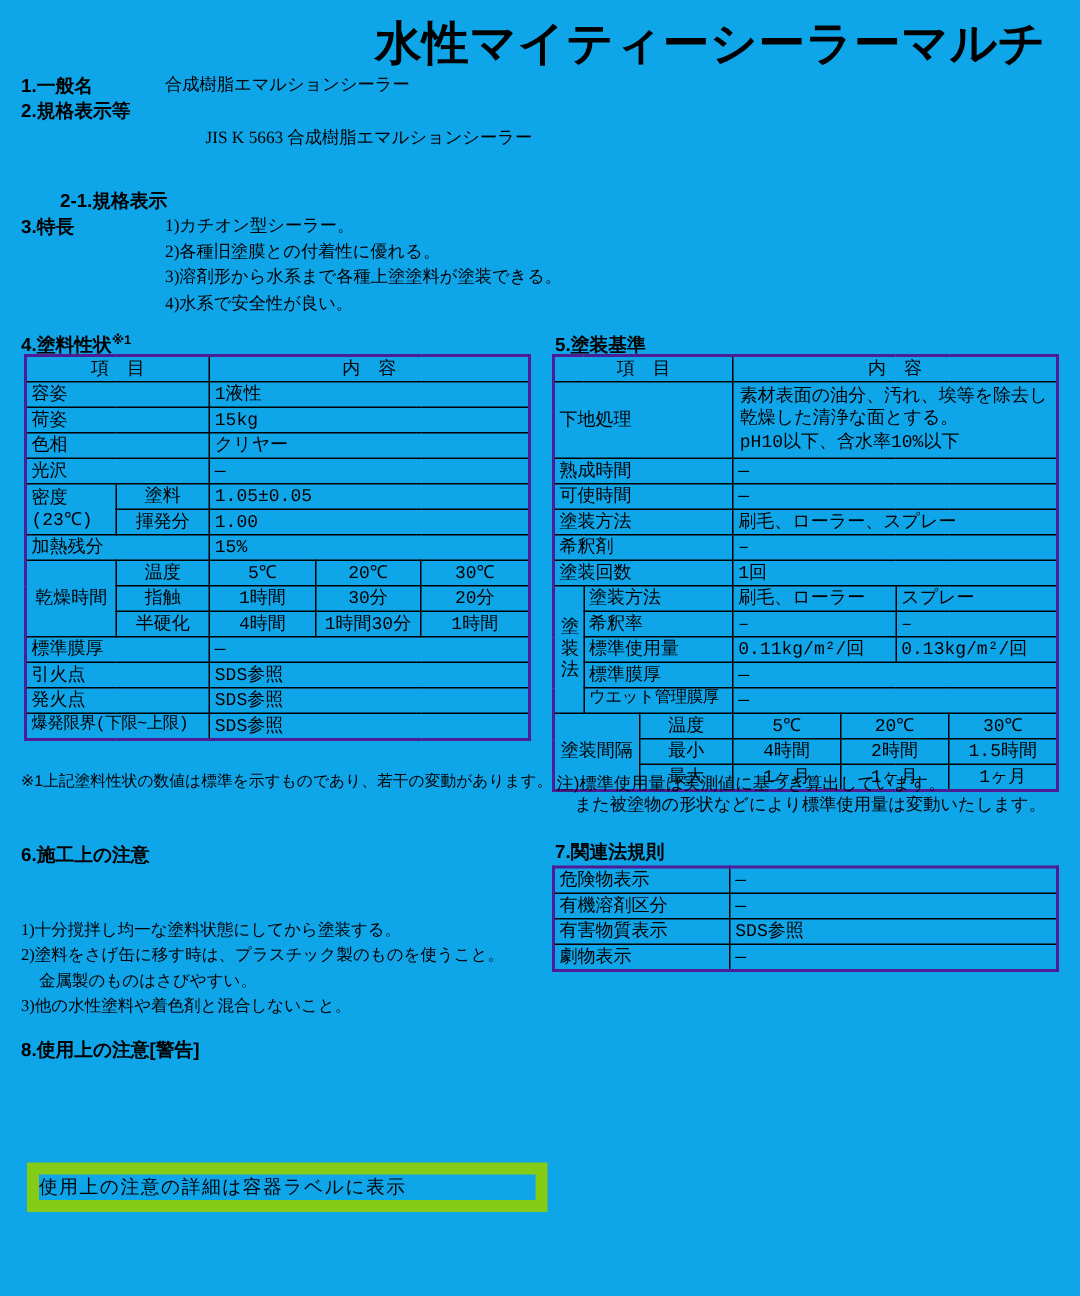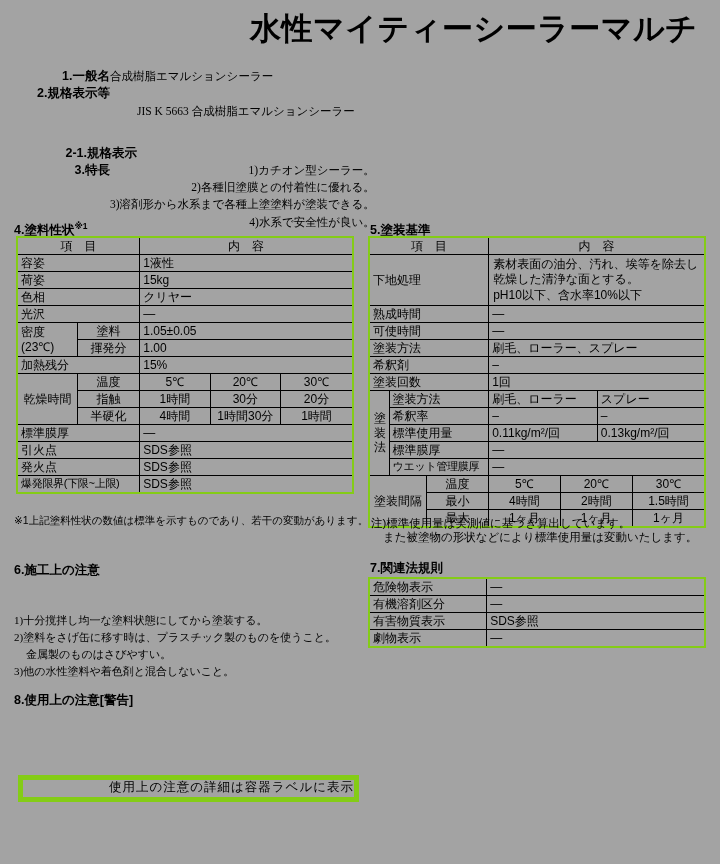--- a/index.html
+++ b/index.html
@@ -1,47 +1,47 @@
 <!DOCTYPE html>
 <html><head>
 <meta charset="utf-8">
 <style>
   html,body{margin:0;padding:0;background:#fff;}
-  .page{position:relative;width:720px;height:864px;background:#a3a3a3;color:#000;
+  .page{position:relative;width:720px;height:864px;background:#0ea5e9;color:#000;
         font-family:"Liberation Serif","DejaVu Serif",serif;overflow:hidden;}
   .gothic{font-family:"Liberation Sans","DejaVu Sans",sans-serif;}
   .serif{font-family:"Liberation Serif","DejaVu Serif",serif;}
   .page-title{position:absolute;top:8px;left:250px;margin:0;font-size:31px;font-weight:bold;
         font-family:"Liberation Sans","DejaVu Sans",sans-serif;white-space:nowrap;letter-spacing:0.5px;}
-  .info{position:absolute;top:68px;left:14px;font-size:11.5px;line-height:17.3px;text-align:right;}
+  .info{position:absolute;top:49px;left:14px;font-size:11.5px;line-height:17.3px;}
   .info .row{display:flex;align-items:flex-start;}
   .info .lbl{font-family:"Liberation Sans","DejaVu Sans",sans-serif;font-weight:bold;font-size:12.5px;
         flex:0 0 auto;width:96px;}
   .info .row.sub{margin-left:26px;}
   .info .sublbl{font-family:"Liberation Sans","DejaVu Sans",sans-serif;font-weight:bold;font-size:12.5px;flex:0 0 auto;}
   .info .sublbl.w{width:97px;margin-top:42px;}
   .sec-title{position:absolute;font-family:"Liberation Sans","DejaVu Sans",sans-serif;
         font-weight:bold;font-size:12.5px;white-space:nowrap;}
   .sec-title sup{font-size:8.5px;font-weight:bold;}
-  table.tbl{position:absolute;border-collapse:collapse;table-layout:fixed;border:2px solid #84cc16;
-        font-family:Liberation Sans, sans-serif;font-size:12px;}
+  table.tbl{position:absolute;border-collapse:collapse;table-layout:fixed;border:2px solid #4c1d95;
+        font-family:Liberation Mono, monospace;font-size:12px;}
   .tbl td{border:1px solid #000;height:16px;padding:0 3px;line-height:1.25;
         overflow:hidden;white-space:nowrap;vertical-align:middle;}
   .tbl td.c{text-align:center;}
   .tbl td.wrap{white-space:normal;line-height:15.5px;padding:1px 4px;}
   .tbl td.h48{height:48px;}
   .tbl td.s11{font-size:11px;letter-spacing:-0.3px;}
   .tbl td.vlab{white-space:normal;word-break:break-all;text-align:right;line-height:1.2;padding:0 4px;}
   .footnote{position:absolute;font-family:"Liberation Sans","DejaVu Sans",sans-serif;white-space:nowrap;}
   .notes{position:absolute;font-size:11.5px;line-height:13.5px;white-space:nowrap;}
   .notes .ind{margin-left:12px;}
   .list{position:absolute;font-size:11px;line-height:17px;white-space:nowrap;margin-top:33px;}
   .list .ind{margin-left:12px;}
-  .fbox{position:absolute;left:18px;top:775px;width:331px;height:17px;border:5px solid #84cc16;
-        text-align:right;font-size:12.5px;line-height:17px;letter-spacing:1px;font-family:Liberation Mono, monospace;}
+  .fbox{position:absolute;left:18px;top:775px;width:331px;height:17px;border:8px solid #84cc16;
+        text-align:left;font-size:12.5px;line-height:17px;letter-spacing:1px;}
   .date{position:absolute;left:658px;top:838px;font-family:"Liberation Sans","DejaVu Sans",sans-serif;
         font-weight:bold;font-size:12px;margin-top:25px;}
 </style>
 </head>
 <body>
 
 <div class="page">
 
   <h1 class="page-title">水性マイティーシーラーマルチ</h1>
 

